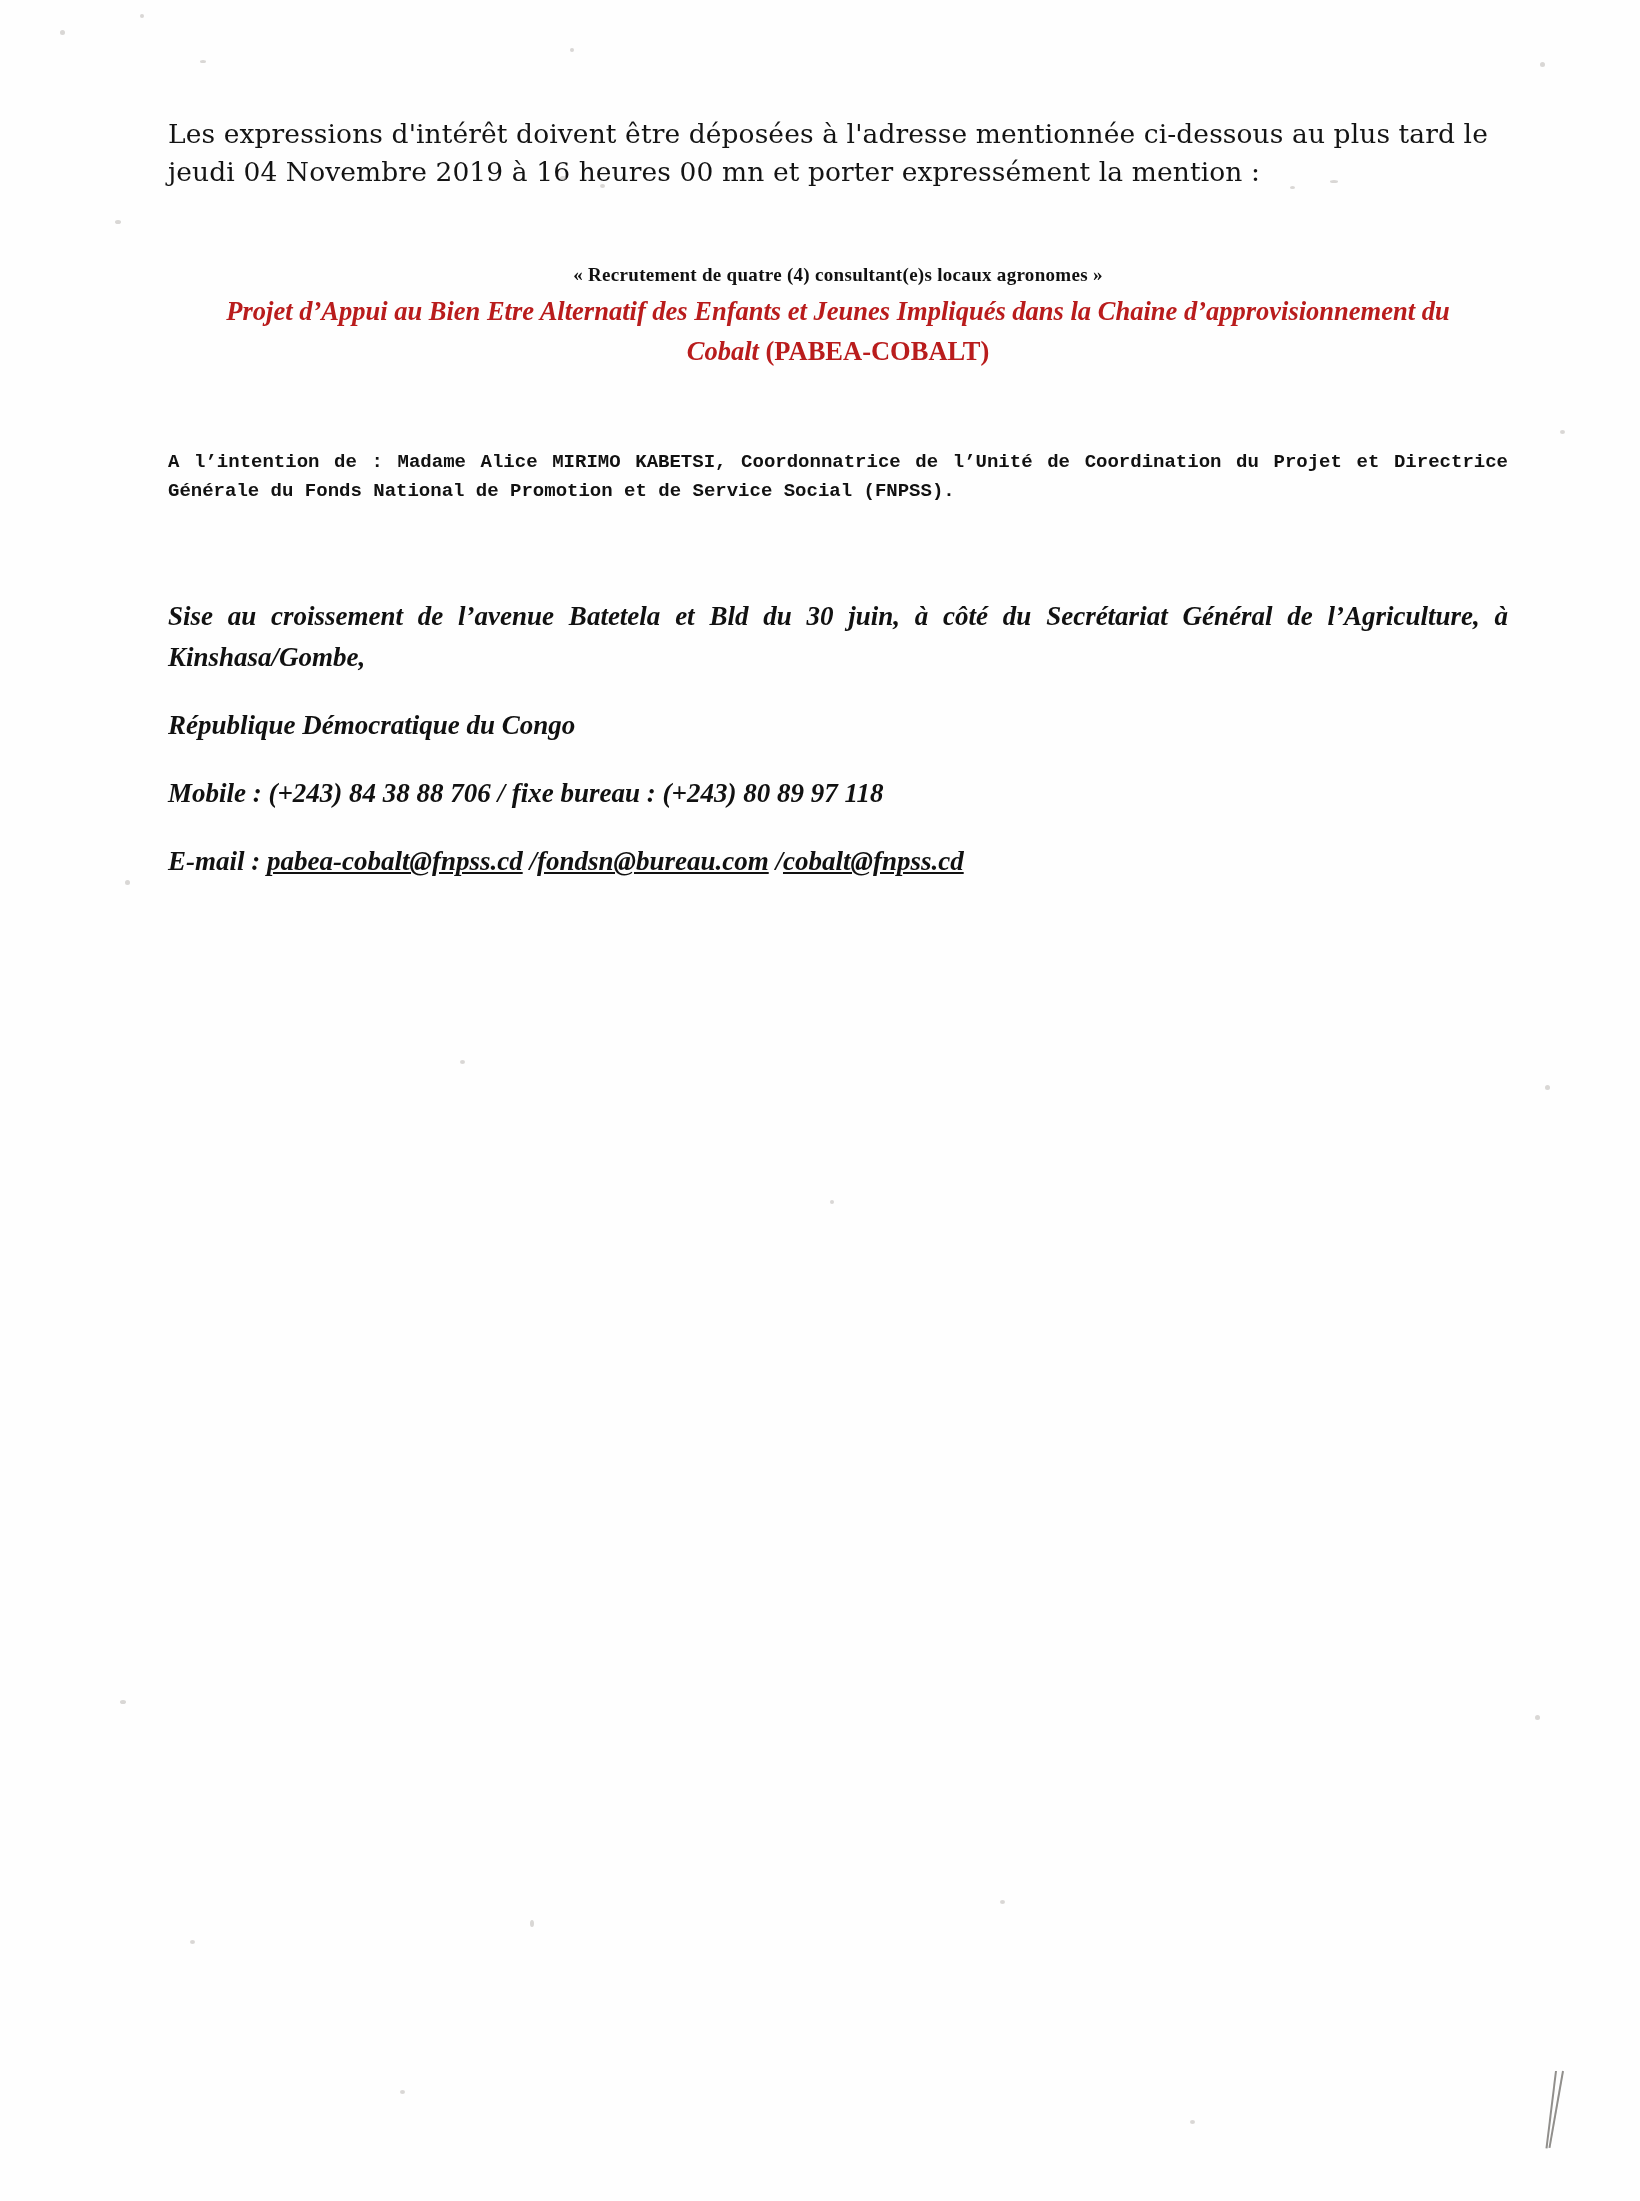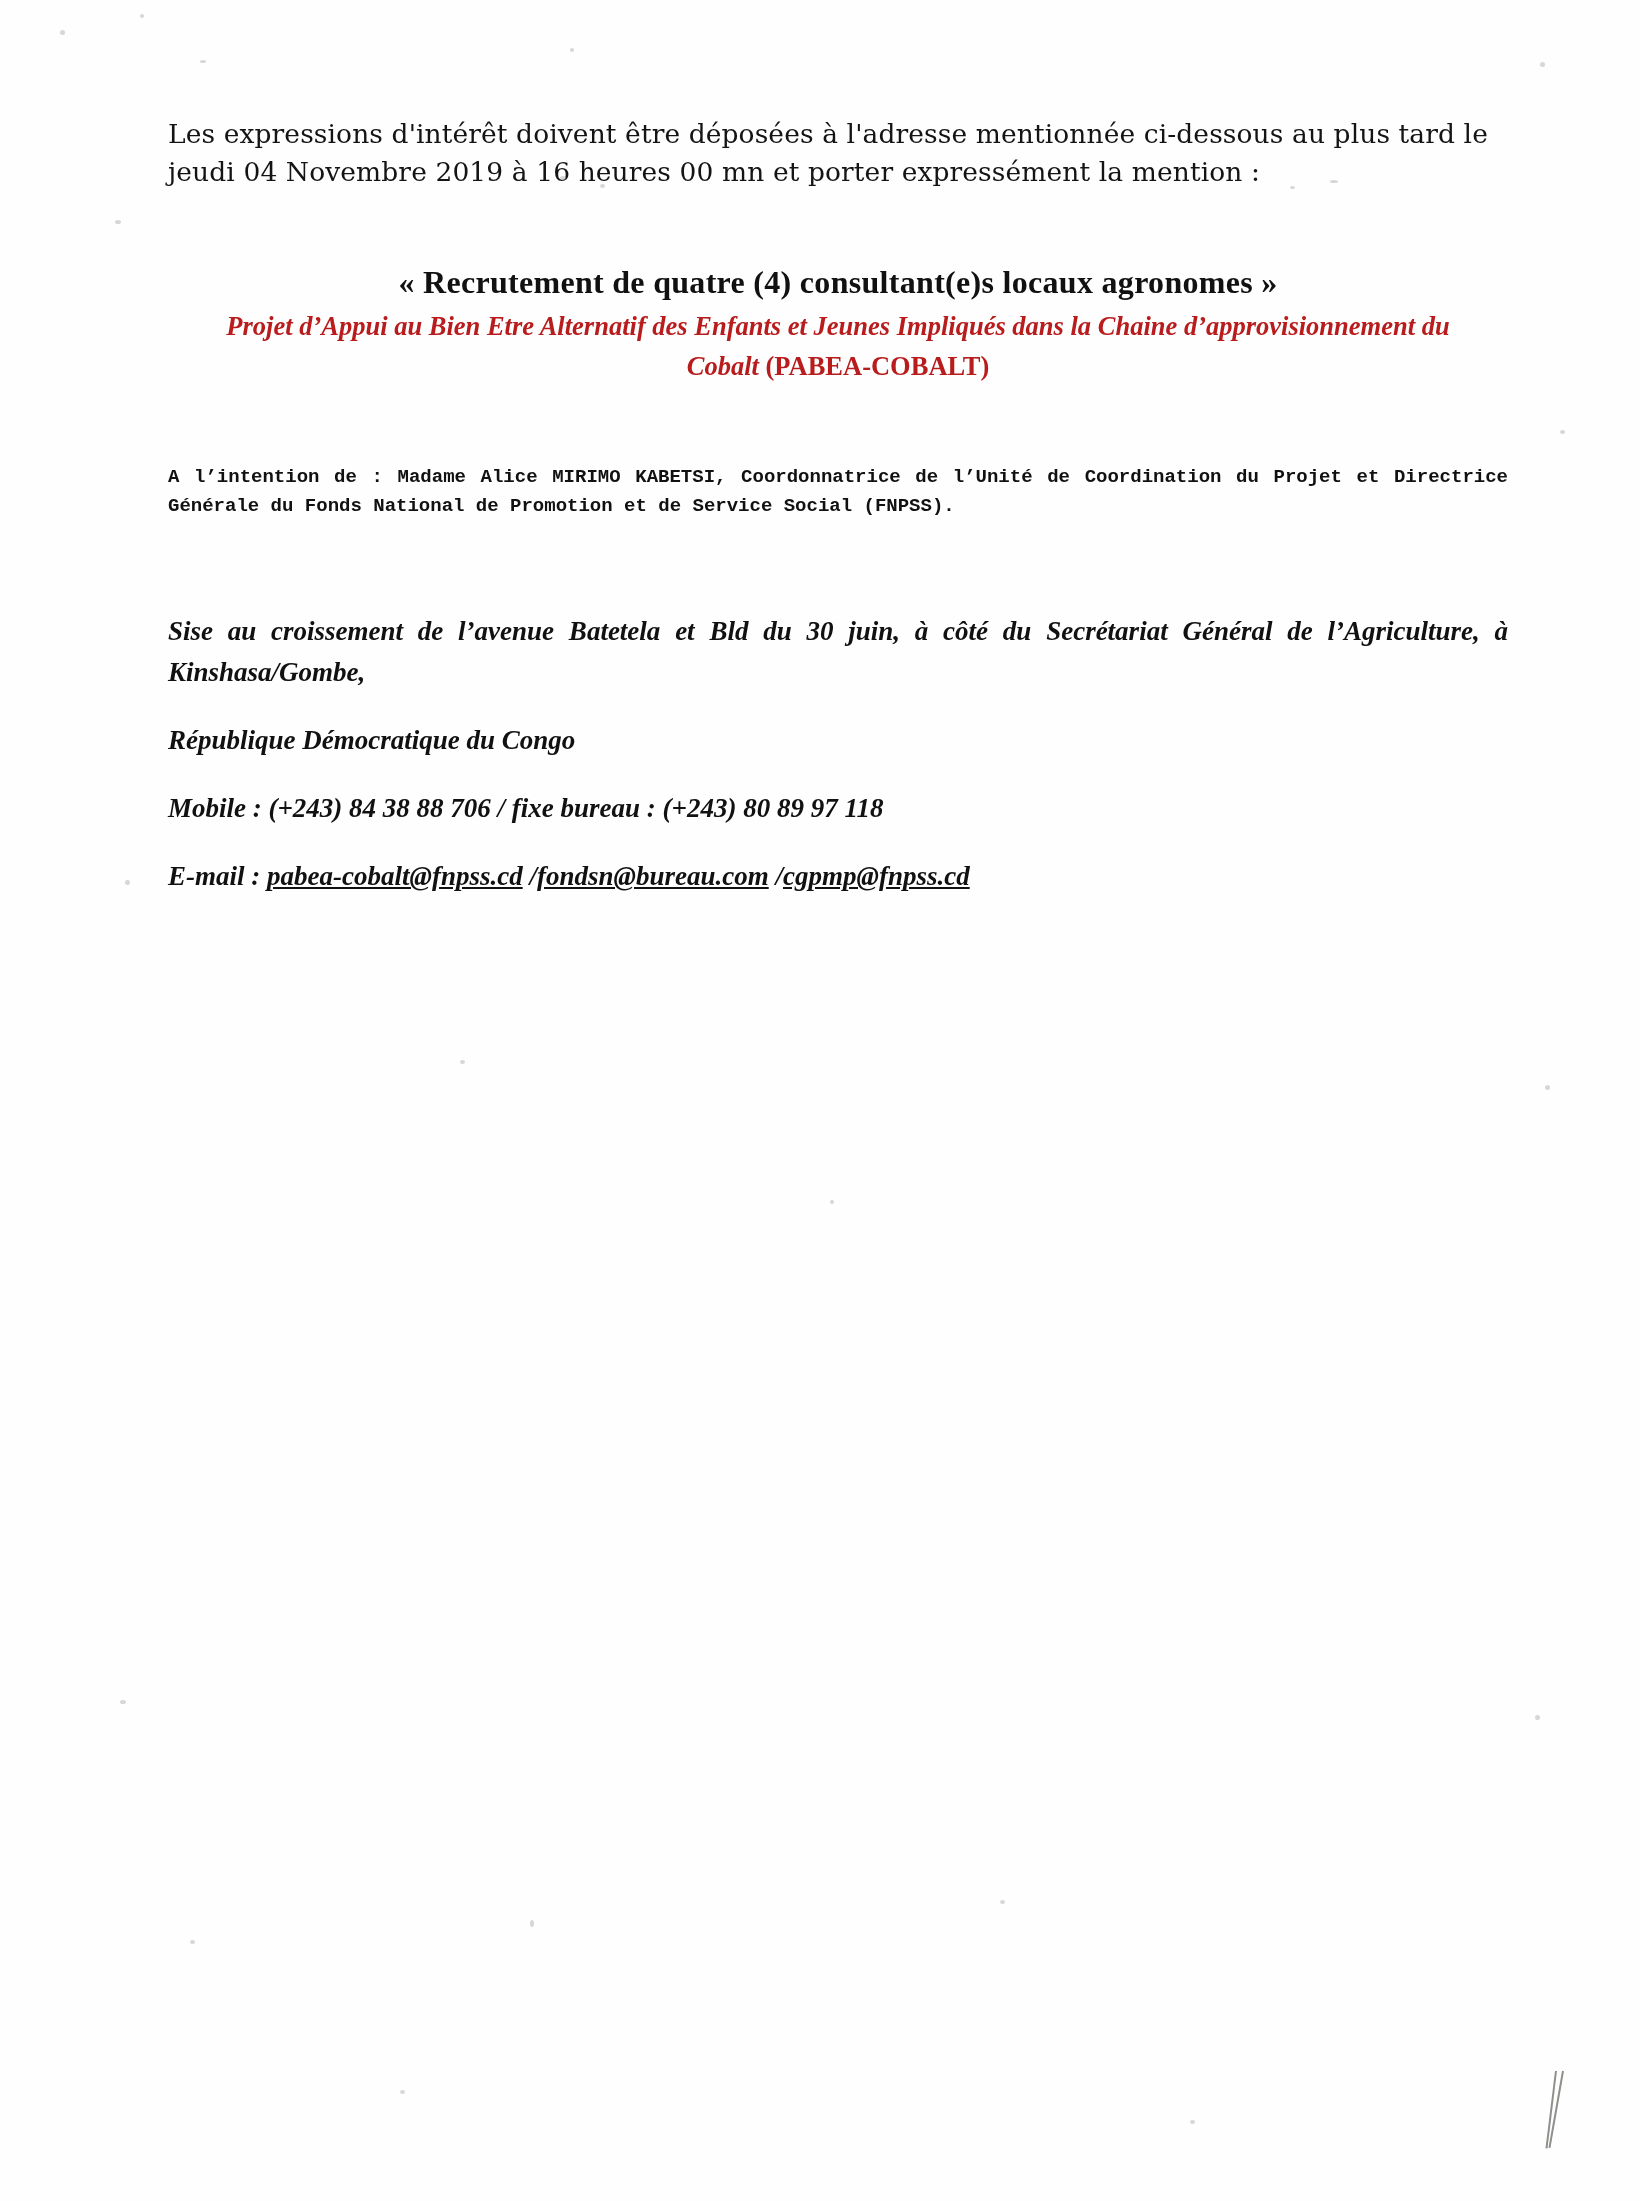--- a/index.html
+++ b/index.html
@@ -40,21 +40,21 @@
   }
 
   .spacer-1 { height: 46px; }
 
   .title-block {
     text-align: center;
   }
   .title-main {
     font-family: "Liberation Serif", serif;
     font-weight: bold;
-    font-size: 32px;
+    font-size: 19px;
     letter-spacing: 0.3px;
     color: #111;
   }
   .title-sub {
     font-family: "Liberation Serif", serif;
     font-weight: bold;
     font-style: italic;
     font-size: 26.5px;
     line-height: 1.5;
     margin-top: 6px;
@@ -147,21 +147,21 @@
 
     <p class="attn">A l’intention de : Madame Alice MIRIMO KABETSI, Coordonnatrice de l’Unité de Coordination du Projet et Directrice Générale du Fonds National de Promotion et de Service Social (FNPSS).</p>
 
     <div class="spacer-3"></div>
 
     <div class="addr">
       <p class="justified">Sise au croissement de l’avenue Batetela et Bld du 30 juin, à côté du Secrétariat Général de l’Agriculture, à Kinshasa/Gombe,</p>
       <p>République Démocratique du Congo</p>
       <p>Mobile : (+243) 84 38 88 706 / fixe bureau : (+243) 80 89 97 118</p>
       <p class="email-line">
-        <span>E-mail : </span><span class="link">pabea-cobalt@fnpss.cd</span><span> /</span><span class="link">fondsn@bureau.com</span><span> /</span><span class="link">cgpmp@fnpss.cd</span>
+        <span>E-mail : </span><span class="link">pabea-cobalt@fnpss.cd</span><span> /</span><span class="link">fondsn@bureau.com</span><span> /</span><span class="link">cobalt@fnpss.cd</span>
       </p>
     </div>
 
   </div>
 
   <div class="speck" style="left:60px;  top:30px;  width:5px; height:5px;"></div>
   <div class="speck" style="left:140px; top:14px;  width:4px; height:4px;"></div>
   <div class="speck" style="left:200px; top:60px;  width:6px; height:3px;"></div>
   <div class="speck" style="left:570px; top:48px;  width:4px; height:4px;"></div>
   <div class="speck" style="left:1540px;top:62px;  width:5px; height:5px;"></div>

